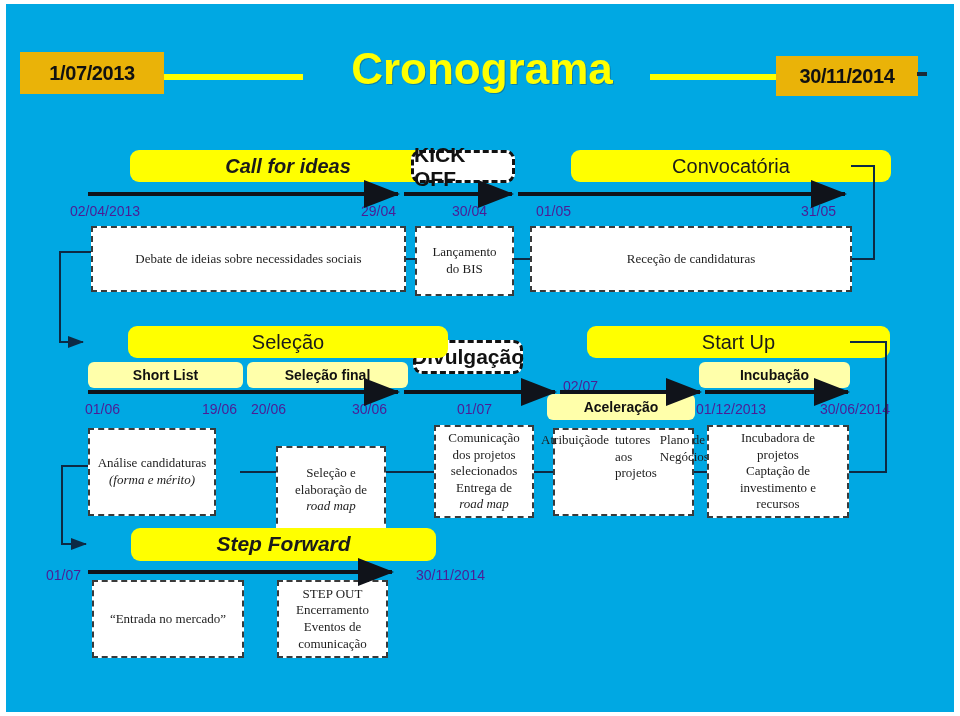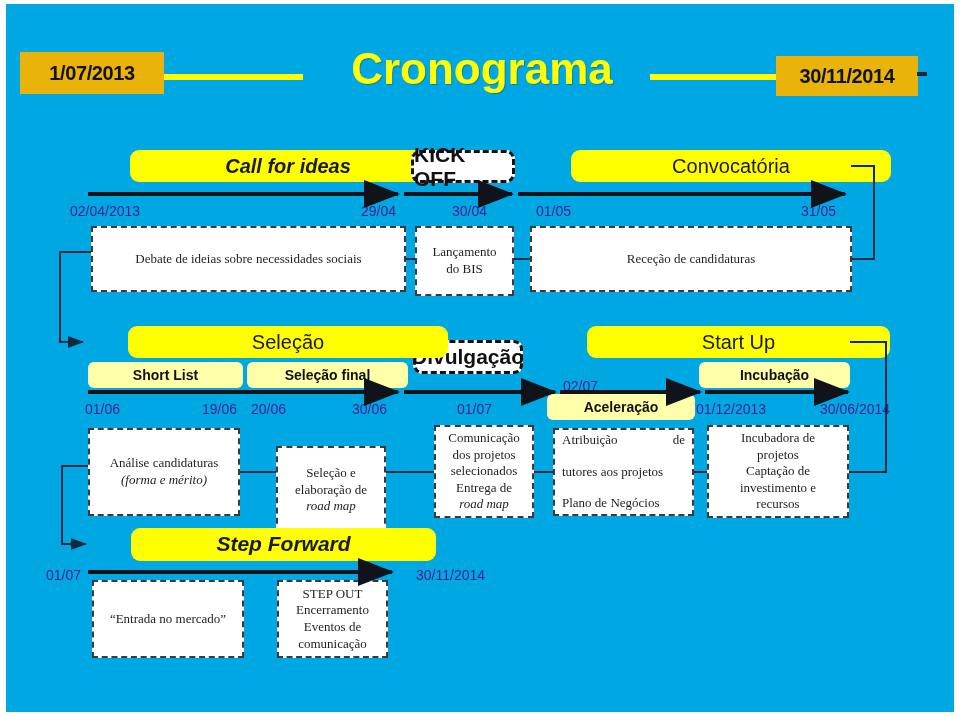--- a/index.html
+++ b/index.html
@@ -175,40 +175,40 @@
 
     <div class="abs date" style="left:85px; top:401px;">01/06</div>
     <div class="abs date" style="left:202px; top:401px;">19/06</div>
     <div class="abs date" style="left:251px; top:401px;">20/06</div>
     <div class="abs date" style="left:352px; top:401px;">30/06</div>
     <div class="abs date" style="left:457px; top:401px;">01/07</div>
     <div class="abs date" style="left:563px; top:378px;text-decoration:underline;">02/07</div>
     <div class="abs date" style="left:696px; top:401px;">01/12/2013</div>
     <div class="abs date" style="left:820px; top:401px;">30/06/2014</div>
 
-    <div class="abs card" style="left:88px; top:428px; width:152px; height:88px; flex-direction:column;">
+    <div class="abs card" style="left:88px; top:428px; width:128px; height:88px; flex-direction:column;">
       <span>Análise candidaturas</span>
       <span class="italic">(forma e mérito)</span>
     </div>
 
     <div class="abs card" style="left:276px; top:428px; width:110px; height:88px; flex-direction:column;margin-top:18px;">
       <span>Seleção e</span>
       <span>elaboração de</span>
       <span class="italic">road map</span>
     </div>
 
     <div class="abs card" style="left:434px; top:425px; width:100px; height:93px; flex-direction:column;">
       <span>Comunicação</span>
       <span>dos projetos</span>
       <span>selecionados</span>
       <span>Entrega de</span>
       <span class="italic">road map</span>
     </div>
 
-    <div class="abs card" style="left:553px; top:428px; width:141px; height:88px; flex-direction:column; align-items:stretch; justify-content:space-between;">
+    <div class="abs card" style="left:553px; top:428px; width:141px; height:88px; flex-direction:row; align-items:stretch; justify-content:center;">
       <span class="nowrap" style="display:flex; justify-content:space-between; padding:0 3px;">
           <span>Atribuição</span>
           <span>de</span>
         </span>
       <span style="text-align:left; padding-left:3px;">tutores aos projetos</span>
       <span style="text-align:left; padding-left:3px;">Plano de Negócios</span>
     </div>
 
     <div class="abs card" style="left:707px; top:425px; width:142px; height:93px; flex-direction:column;">
       <span>Incubadora de</span>

